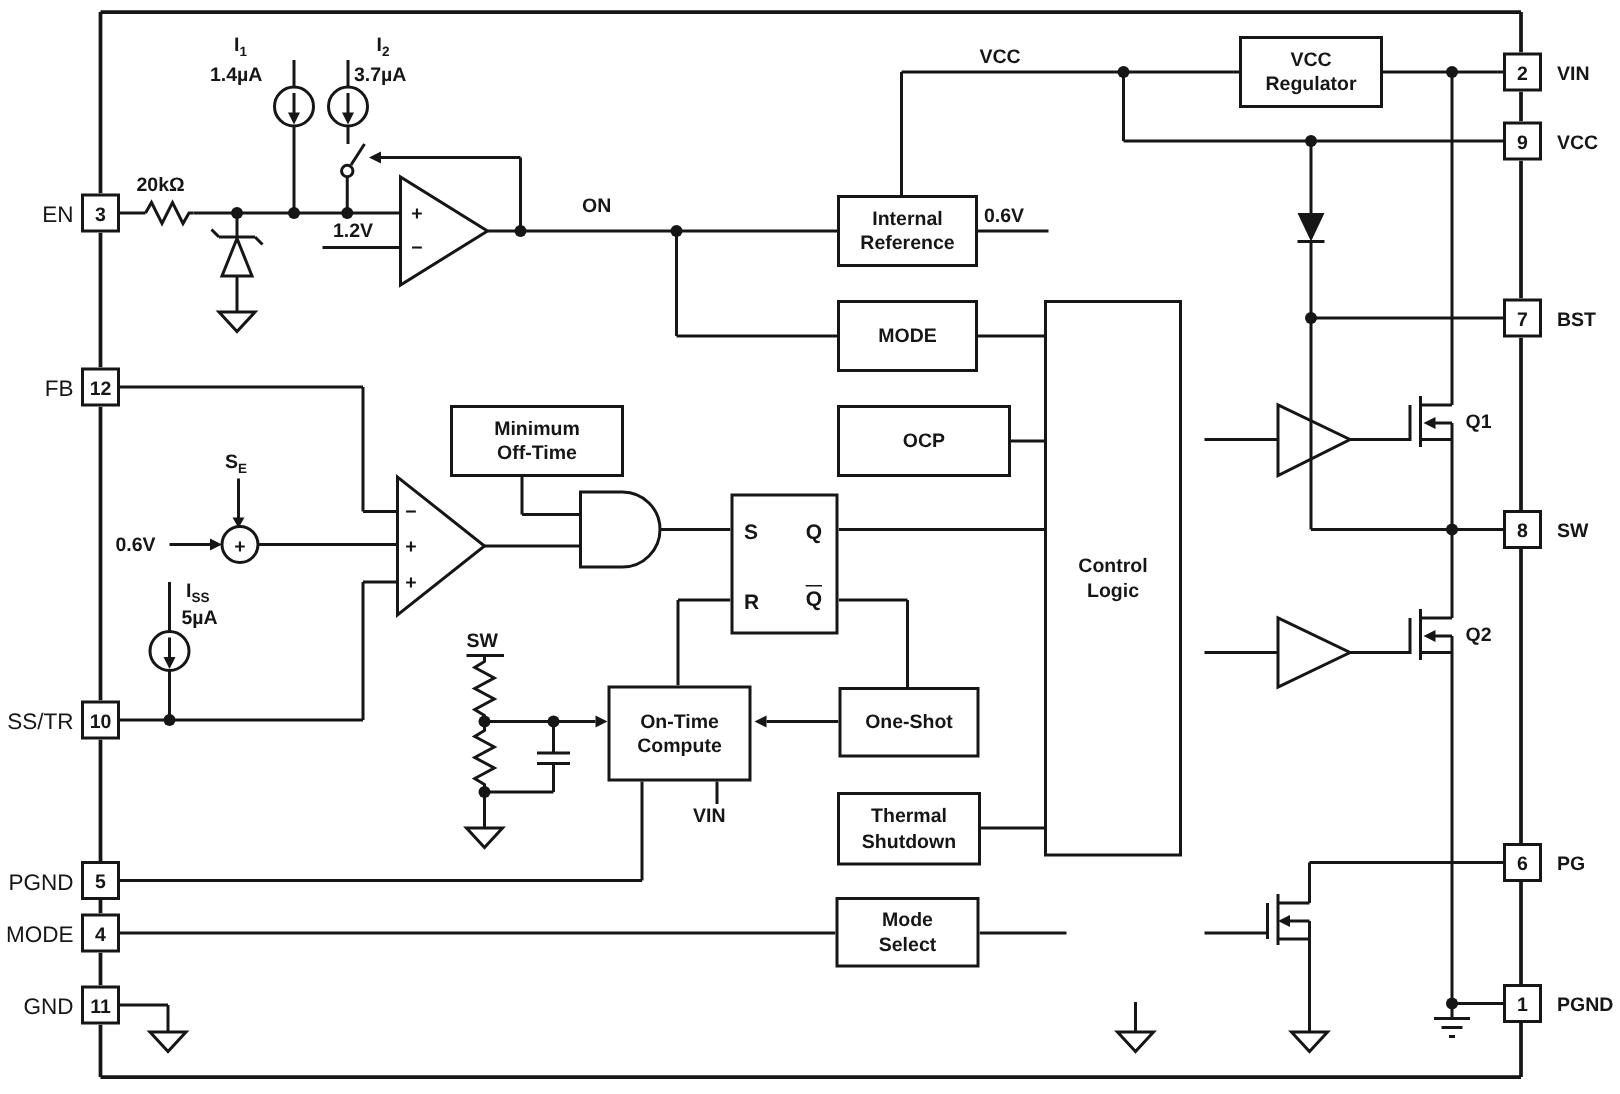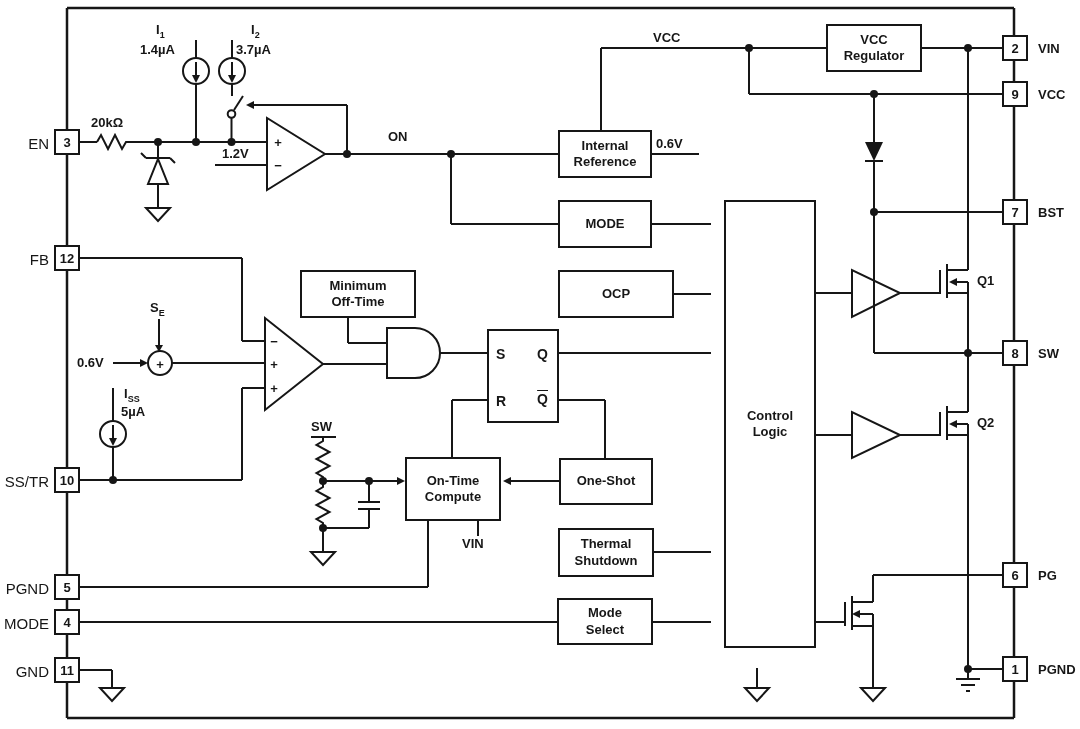--- a/index.html
+++ b/index.html
@@ -253,21 +253,21 @@
   <div class="blk" style="left:558px;top:270px;width:116px;height:48px">OCP</div>
   <div class="blk" style="left:300px;top:270px;width:116px;height:48px">Minimum
 Off-Time</div>
   <div class="blk" style="left:405px;top:457px;width:96px;height:64px">On-Time
 Compute</div>
   <div class="blk" style="left:559px;top:458px;width:94px;height:47px">One-Shot</div>
   <div class="blk" style="left:558px;top:528px;width:96px;height:49px">Thermal
 Shutdown</div>
   <div class="blk" style="left:557px;top:598px;width:96px;height:47px">Mode
 Select</div>
-  <div class="blk" style="left:724px;top:200px;width:92px;height:448px">Control
+  <div class="blk" style="left:696px;top:200px;width:92px;height:371px">Control
 Logic</div>
 
   <div class="latchbox" style="left:487px;top:329px;width:72px;height:94px">
     <span style="left:7px;top:15px">S</span>
     <span style="right:9px;top:15px">Q</span>
     <span style="left:7px;top:62px">R</span>
     <span class="ovl" style="right:9px;top:60px">Q</span>
   </div>
 
   <div class="pin" style="left:54px;top:129px">

